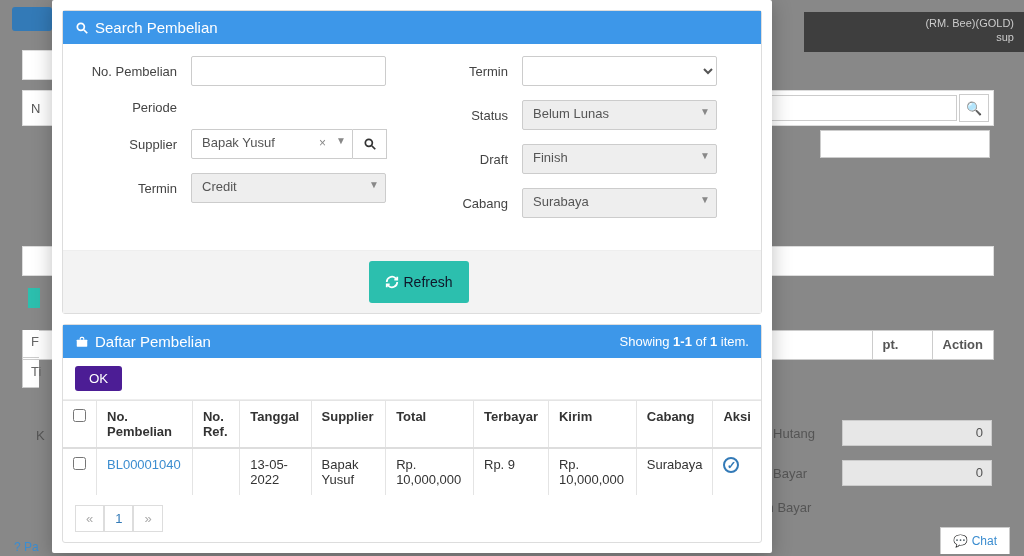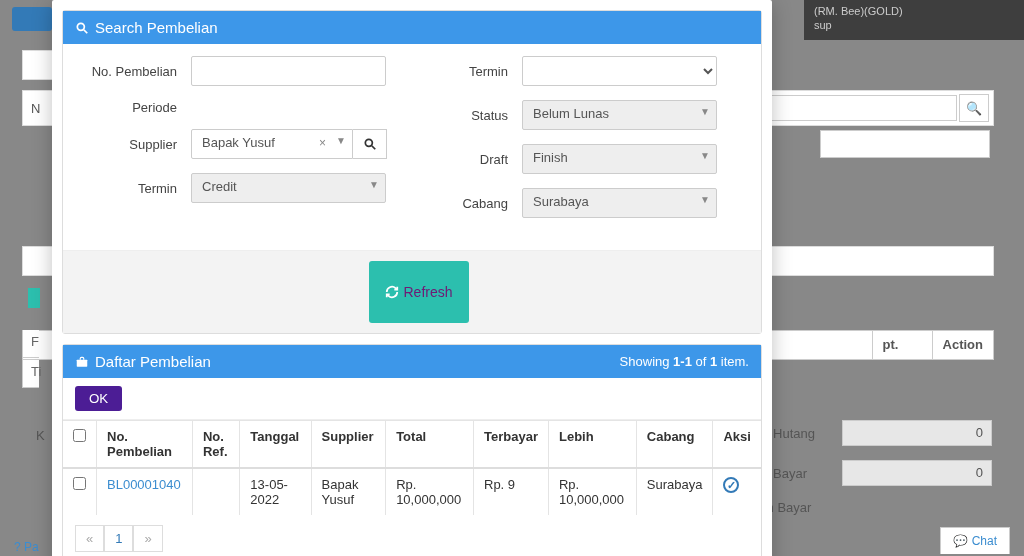--- a/index.html
+++ b/index.html
@@ -1,19 +1,19 @@
 <!DOCTYPE html>
 <html><head>
 <meta charset="utf-8">
 <style>
   * { box-sizing: border-box; margin: 0; padding: 0; }
   body { font-family: "Helvetica Neue", Arial, sans-serif; font-size: 13px; color: #333; background: #eaeaea; width: 1024px; height: 556px; overflow: hidden; position: relative; }
   
   .backdrop { position:absolute; inset:0; background:#888; }
-  .bg-topbar { position:absolute; top:0; right:0; height:40px; background:#3e3e3e; color:#ccc; font-size:11px; padding:4px 10px; text-align:left; line-height:14px; width:220px;}
+  .bg-topbar { position:absolute; top:12px; right:0; height:40px; background:#3e3e3e; color:#ccc; font-size:11px; padding:4px 10px; text-align:right; line-height:14px; width:220px;}
   .bg-small { position:absolute; top:7px; left:12px; height:24px; width:40px; background:#337ab7; border-radius:3px;}
   .bg-tabs { position:absolute; top:50px; left:22px; height:30px; width:740px; background:#fff; border:1px solid #ddd;}
   .bg-fieldrow { position:absolute; top:90px; left:22px; right:30px; height:36px; background:#fff; border:1px solid #ddd;}
   .bg-search-ic { display:inline-block;width:30px;height:28px;border:1px solid #ccc;margin-left:2px;vertical-align:middle;text-align:center;line-height:28px;color:#555;}
   .bg-row2 { position:absolute; top:246px; left:22px; right:30px; height:30px; background:#fff; border:1px solid #ddd;}
   .bg-green { position:absolute; top:288px; left:28px; width:12px; height:20px; background:#2cbfae;}
   .bg-tablehead { position:absolute; top:330px; left:22px; right:30px; height:30px; background:#fff; border:1px solid #ccc; display:flex; }
   .bg-th { padding:6px 10px; border-right:1px solid #ccc; color:#555; font-weight:bold; flex:1; text-align:left;}
   .bg-tablerow { position:absolute; top:360px; left:22px; right:30px; height:28px; background:#fff; border:1px solid #ccc; border-top:none; padding:4px 8px; color:#666;}
   .bg-totals { position:absolute; top:420px; right:32px; width:250px;}
@@ -40,21 +40,21 @@
   .period-wrap .input { width:95px; text-align:center;}
   .period-wrap .to { background:#eee; border:1px solid #ccc; border-left:none; border-right:none; height:30px; padding:0 8px; display:flex; align-items:center; color:#666;}
   .sel-box { position:relative; width:195px; height:30px; border:1px solid #ccc; background:#eee; padding:5px 22px 5px 10px; color:#555; border-radius:2px;}
   .sel-box.white { background:#fff;}
   .sel-box .caret { position:absolute; right:6px; top:5px; font-size:10px; color:#888;}
   .supplier-row .sel-box { width:162px; border-top-right-radius:0;border-bottom-right-radius:0;}
   .supplier-row .x { position:absolute; right:26px; top:6px; color:#888; font-size:12px;}
   .supplier-row .more { width:34px; height:30px; border:1px solid #ccc; border-left:none; display:flex; align-items:center; justify-content:center; color:#555; cursor:pointer;}
   .native-select { width:195px;height:30px;border:1px solid #ccc;background:#fff;padding:4px;border-radius:2px;color:#555;}
   .refresh-wrap { background:#f3f3f3; padding:10px; text-align:center; border-top:1px solid #eee;}
-  .btn-refresh { background:#2cbfae; color:#701a75; padding:23px 16px; border:none; border-radius:3px; font-size:14px; cursor:pointer; display:inline-flex; gap:4px; align-items:center;margin-left:14px;}
+  .btn-refresh { background:#2cbfae; color:#0f172a; padding:13px 16px; border:none; border-radius:3px; font-size:14px; cursor:pointer; display:inline-flex; gap:4px; align-items:center;margin-left:14px;}
   .showing { font-size:13px;}
   .showing b { font-weight:bold;}
   .ok-wrap { padding:8px 12px; border-bottom:1px solid #eee;}
   .btn-ok { background:#4c1d95; color:#fff; padding:5px 14px; border:none; border-radius:3px;}
   table.grid { width:100%; border-collapse:collapse;}
   table.grid th, table.grid td { padding:8px 10px; border-top:1px solid #e4e4e4; border-left:1px solid #e4e4e4; text-align:left; vertical-align:top;}
   table.grid th { color:#333; font-weight:bold; border-bottom:2px solid #ddd;}
   table.grid th:first-child, table.grid td:first-child{ border-left:none; width:30px; text-align:center;}
   .link { color:#3b8dd0; cursor:pointer;}
   .pager { display:flex; gap:0; padding:10px 12px;}
@@ -213,21 +213,21 @@
     <table class="grid">
       <thead>
         <tr>
           <th><input type="checkbox" style=""></th>
           <th>No. Pembelian</th>
           <th>No. Ref.</th>
           <th>Tanggal</th>
           <th>Supplier</th>
           <th>Total</th>
           <th>Terbayar</th>
-          <th>Lebih</th>
+          <th>Kirim</th>
           <th>Cabang</th>
           <th>Aksi</th>
         </tr>
       </thead>
       <tbody>
         <tr>
           <td><input type="checkbox" style=""></td>
           <td><span class="link">BL00001040</span></td>
           <td></td>
           <td>13-05-2022</td>

